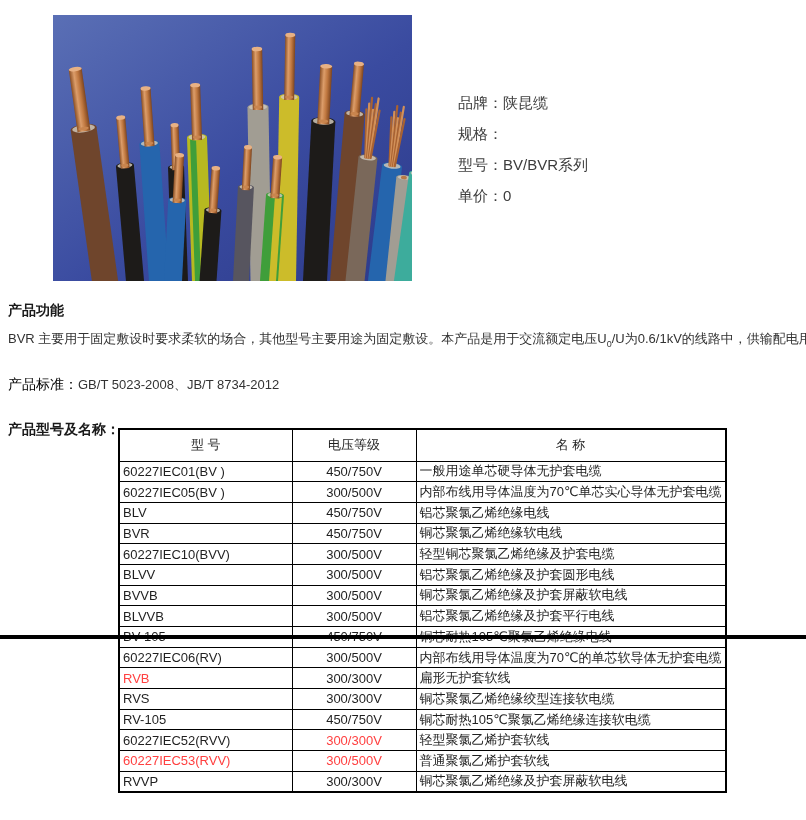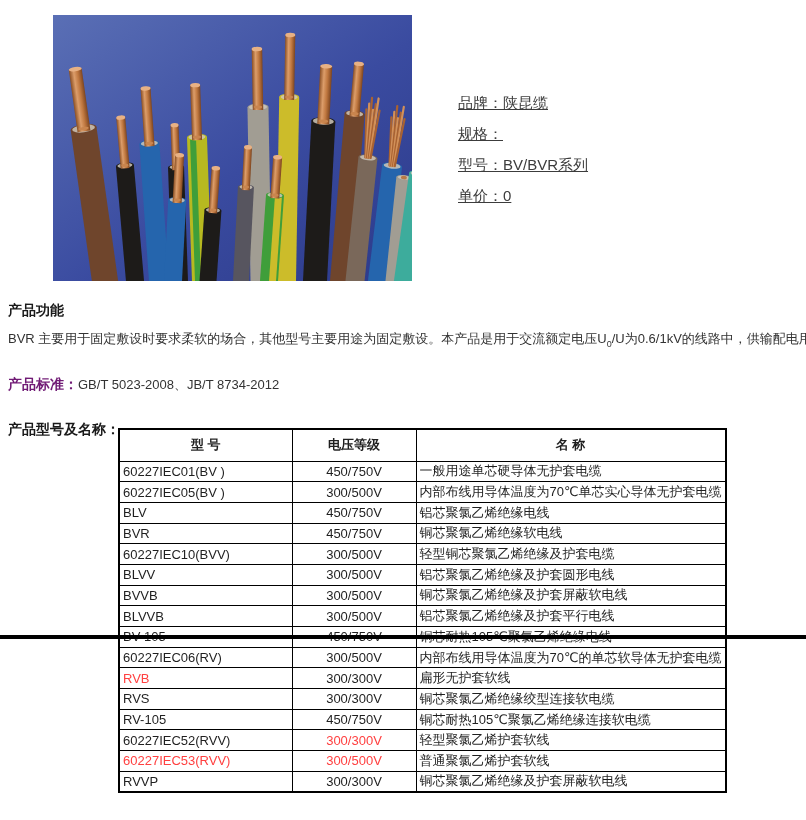--- a/index.html
+++ b/index.html
@@ -5,35 +5,35 @@
   * { margin:0; padding:0; box-sizing:border-box; }
   html,body { background:#fff; }
   body { font-family:"Liberation Sans","DejaVu Sans",sans-serif; color:#333; }
   .page { position:relative; width:806px; height:820px; background:#fff; overflow:hidden; }
 
   
   .photo { position:absolute; left:53px; top:15px; width:359px; height:266px; }
 
   
   .info { position:absolute; left:458px; top:95px; font-size:15px; color:#3c3c3c; }
-  .info div { height:16px; line-height:16px; margin-bottom:15px; white-space:nowrap;text-decoration:underline; }
+  .info div { height:16px; line-height:16px; margin-bottom:15px; white-space:nowrap; }
 
   
   .func-heading { position:absolute; left:8px; top:302px; font-size:14px; font-weight:bold; color:#1a1a1a; }
   .func-text { position:absolute; left:8px; top:330px; font-size:13px; color:#333; white-space:nowrap; }
   .func-text sub { font-size:9px; }
   .standard-line { position:absolute; left:8px; top:376px; font-size:13px; color:#333; white-space:nowrap; }
-  .standard-line .lbl { font-weight:bold; color:#701a75; font-size:14px; }
+  .standard-line .lbl { font-weight:normal; color:#000000; font-size:14px; }
   .models-heading { position:absolute; left:8px; top:421px; font-size:14px; font-weight:bold; color:#1a1a1a; }
 
   
   .model-table { position:absolute; left:118px; top:428px; border-collapse:collapse; table-layout:fixed;
                  font-size:13px; color:#1f1f1f; border:2px solid #000; }
   .model-table th, .model-table td { border:1px solid #000; white-space:nowrap; overflow:hidden; padding:0 3px; }
-  .model-table thead th { height:32px; text-align:center; font-weight:bold; }
+  .model-table thead th { height:32px; text-align:center; font-weight:normal; }
   .model-table tbody tr { height:20.7px; }
   .model-table td.c-model { width:173px; text-align:left; }
   .model-table td.c-voltage, .model-table th.c-voltage { width:124px; text-align:center; }
   .model-table td.c-name { width:308px; text-align:left; }
   .model-table th.c-model { width:173px; }
   .model-table th.c-name { width:308px; }
   .model-table .red { color:#ff4040; }
 
   
   .break-line { position:absolute; left:0; top:635px; width:806px; height:4px; background:#000; z-index:5; }

